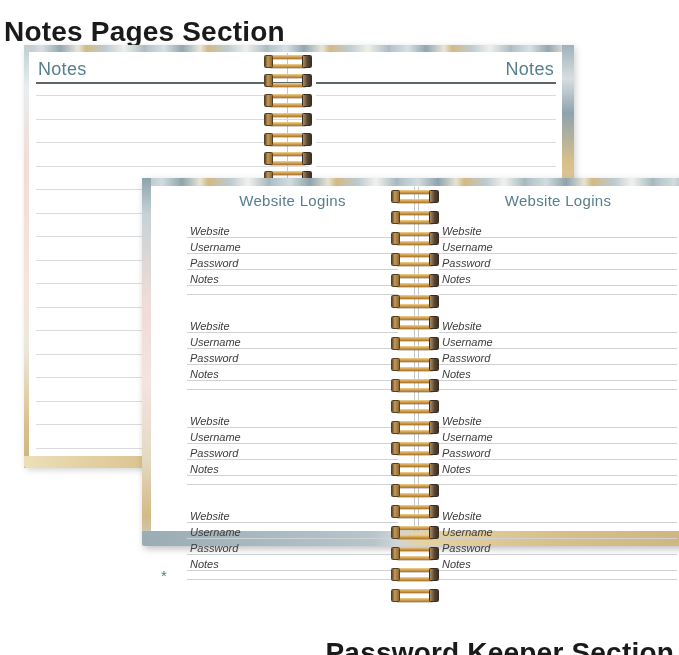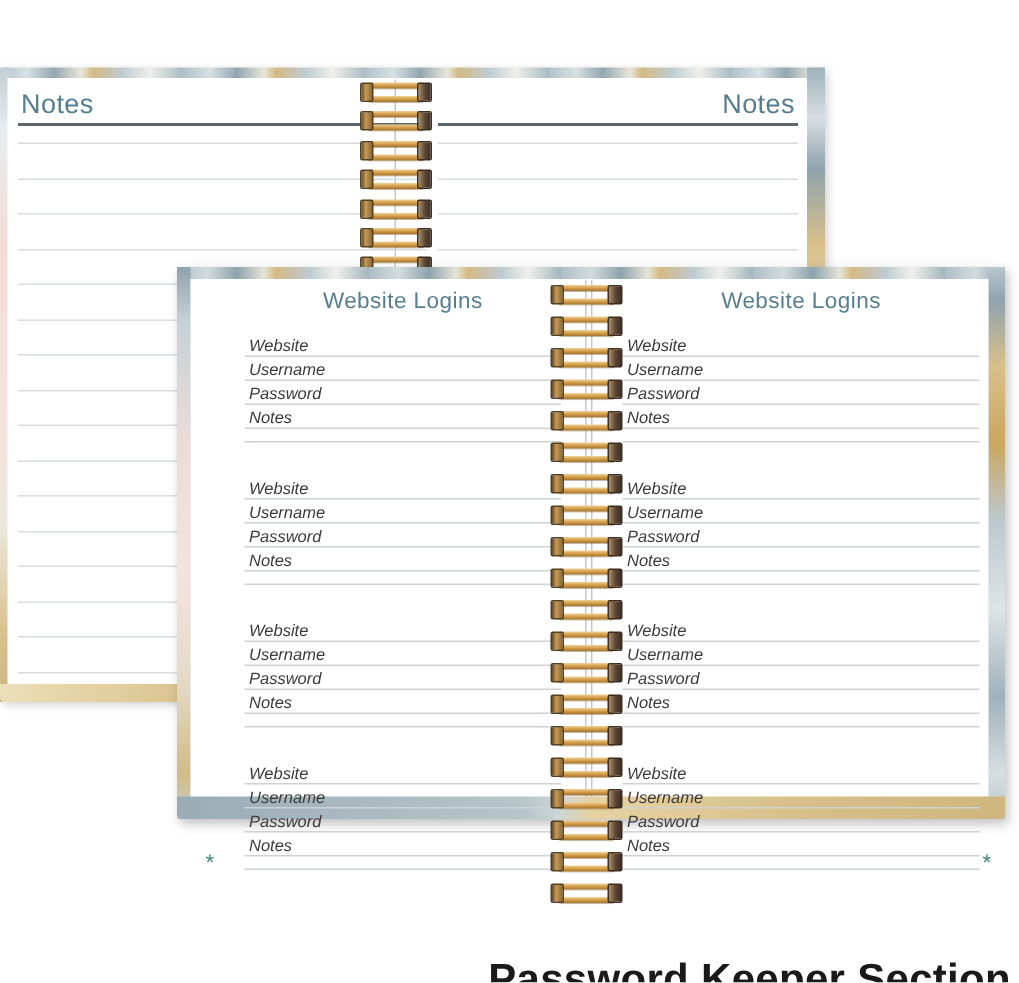--- a/index.html
+++ b/index.html
@@ -8,21 +8,21 @@
     font-family:"Liberation Sans", sans-serif;
   }
   .section-title{
     position:absolute;font-weight:700;font-size:28px;line-height:32px;color:#1a1a1a;
     letter-spacing:.2px;white-space:nowrap;
   }
   .title-top{left:4px;top:-3px;}
   .title-bottom{right:5px;top:618px;}
 
   
-  .notebook{position:absolute;border-radius:3px;}
+  .notebook{position:absolute;border-radius:3px;margin-left:24px;}
   .nb-top{
     left:0;top:45px;width:550px;height:423px;z-index:1;
     box-shadow:2px 2px 6px rgba(110,110,110,.30);
     background:repeating-linear-gradient(90deg,#b3c2c9 0px,#d8e0e3 18px,#93a7b0 36px,#e8e6da 54px,#d3ba85 62px,#bfcdd3 82px,#eef0ea 100px,#a9bac2 122px);
   }
   .nb-bottom{
     left:118px;top:178px;width:552px;height:368px;z-index:2;
     box-shadow:2px 3px 7px rgba(90,90,90,.38);
     background:repeating-linear-gradient(90deg,#aebec6 0px,#d3dcdf 20px,#8fa3ad 40px,#e6e4d6 58px,#d3ba85 66px,#bccad1 88px,#f0f1ec 106px,#a4b5bd 128px);
   }
@@ -88,20 +88,21 @@
   .bar-bot{bottom:0;}
   .cap{position:absolute;width:9px;top:0;bottom:0;border-radius:1.5px;box-sizing:border-box;}
   .cap-left{left:0;background:linear-gradient(90deg,#5e4730 0%,#c89a52 40%,#8a6838 100%);border:1px solid #54401f;}
   .cap-right{right:0;width:10px;background:linear-gradient(90deg,#a98e66 0%,#5a4633 55%,#3f3026 100%);border:1px solid #3a2d22;}
 </style>
 </head>
 <body>
 
 <div class="canvas">
 
+  <h1 class="section-title title-top">Notes Pages Section</h1>
 
   <div class="notebook nb-top">
     <div class="edge edge-left"></div>
     <div class="edge edge-right"></div>
     <div class="pages"></div>
     <div class="gutter-line gutter-a"></div>
 
     <div class="notes-header nh-left">Notes</div>
     <div class="header-rule hr-left"></div>
     <div class="lines-layer layer-left" id="notes-lines-left">

